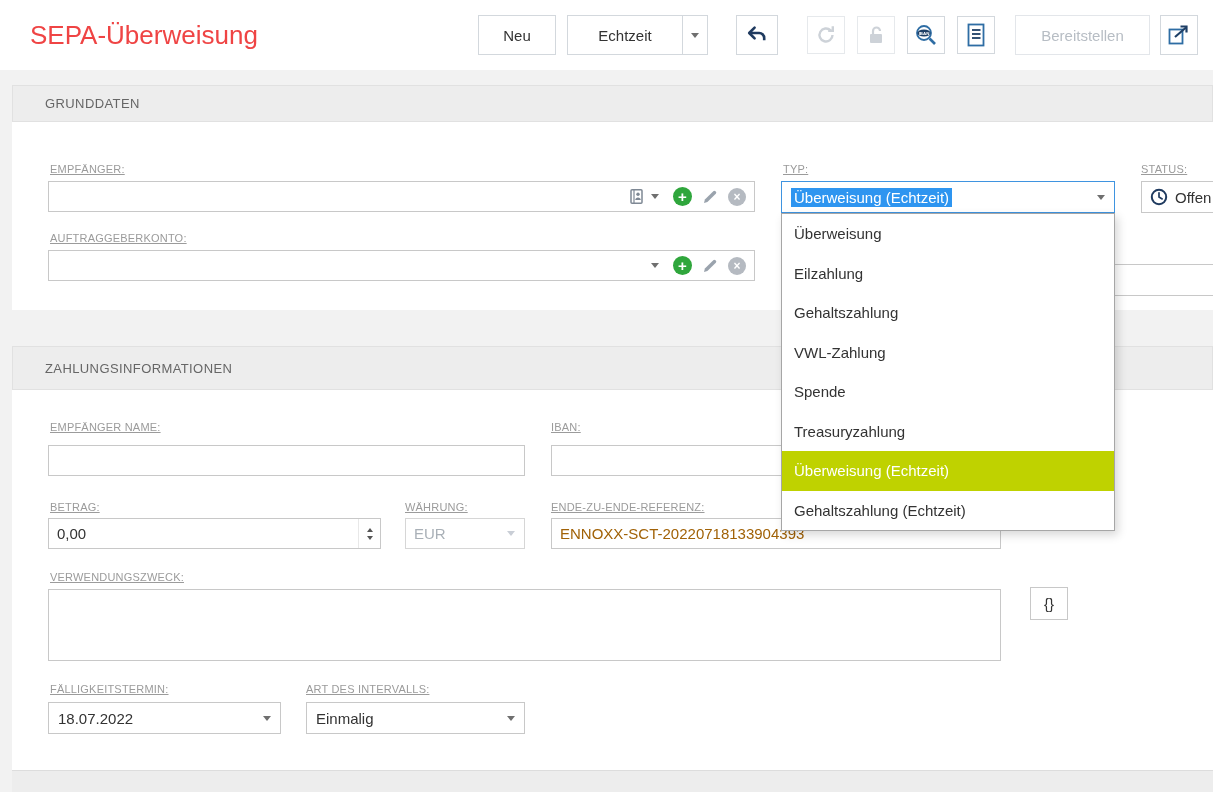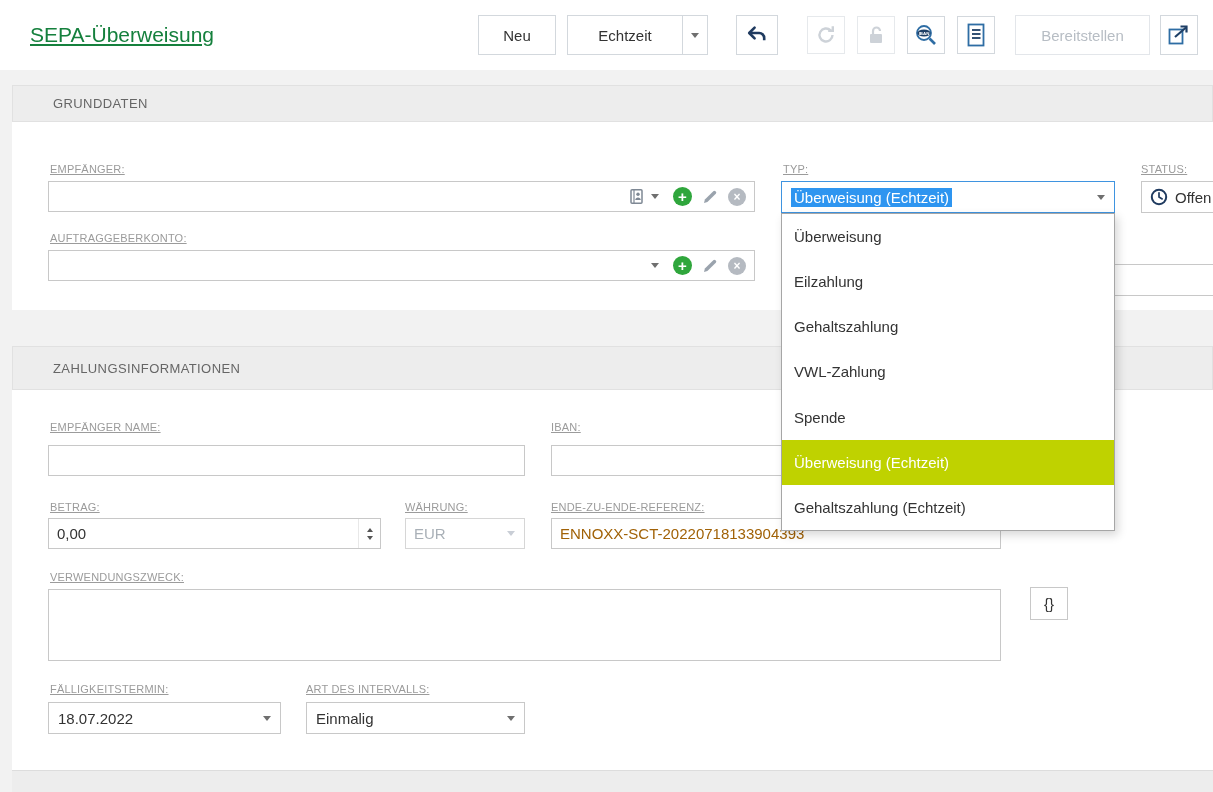--- a/index.html
+++ b/index.html
@@ -8,38 +8,38 @@
     font-family:"Liberation Sans", sans-serif;
     background:#f2f2f2;
     position:relative;
     overflow:hidden;
     color:#333;
   }
 
   
   .topbar { position:absolute; left:0; top:0; width:1213px; height:70px; background:#fff; }
   .page-title { position:absolute; left:30px; top:50%; transform:translateY(-50%);
-    font-size:21px; font-weight:400; color:#15803d;text-decoration:underline; }
+    font-size:26px; font-weight:400; color:#ef4444; }
   .toolbar { position:absolute; right:15px; top:15px; height:40px; display:flex; align-items:center; }
   .btn { height:40px; background:#fff; border:1px solid #d3d8dd; font-size:15px; color:#333;
     font-family:inherit; display:flex; align-items:center; justify-content:center; cursor:pointer; }
   .btn.disabled { color:#b7bdc4; border-color:#e3e6ea; cursor:default; }
   .iconbtn { background:#fff; border:1px solid #d3d8dd; display:flex; align-items:center;
     justify-content:center; cursor:pointer; }
   .iconbtn.disabled { border-color:#e6e9ec; cursor:default; }
   .split { display:flex; height:40px; border:1px solid #d3d8dd; background:#fff; }
   .split-main { width:114px; height:100%; border:none; background:transparent; font-size:15px;
     color:#333; font-family:inherit; cursor:pointer; }
   .split-caret { width:25px; height:100%; border:none; border-left:1px solid #d3d8dd;
     background:transparent; display:flex; align-items:center; justify-content:center; cursor:pointer; }
 
   
   .panel { position:absolute; left:12px; width:1201px; }
   .panel-header { background:#ededed; border:1px solid #e1e1e1; display:flex; align-items:center;
-    padding-left:40px; font-size:13px; color:#666; letter-spacing:.4px; }
+    padding-left:32px; font-size:13px; color:#666; letter-spacing:.4px; }
   .panel-body { background:#fff; position:relative; }
 
   .flabel { position:absolute; font-size:11px; color:#9b9b9b; letter-spacing:.2px; white-space:nowrap;text-decoration:underline; }
 
   .fieldbox { position:absolute; background:#fff; border:1px solid #c8c8c8; display:flex; align-items:center; }
   .fieldbox input { flex:1; min-width:0; height:100%; border:none; outline:none; background:transparent;
     font-family:inherit; font-size:15px; color:#333; padding:0 8px; }
   .plain-input { position:absolute; border:1px solid #c8c8c8; background:#fff; font-family:inherit;
     font-size:15px; color:#a16207; padding:0 8px; outline:none; }
 
@@ -280,17 +280,18 @@
     </div>
   </div>
 </section>
 
 <div class="dropdown">
   <div class="dd-item">Überweisung</div>
   <div class="dd-item">Eilzahlung</div>
   <div class="dd-item">Gehaltszahlung</div>
   <div class="dd-item">VWL-Zahlung</div>
   <div class="dd-item">Spende</div>
+  <div class="dd-item">Treasuryzahlung</div>
   <div class="dd-item selected">Überweisung (Echtzeit)</div>
   <div class="dd-item">Gehaltszahlung (Echtzeit)</div>
 </div>
 
 <div class="bottom-bar"></div>
 
 </body></html>

